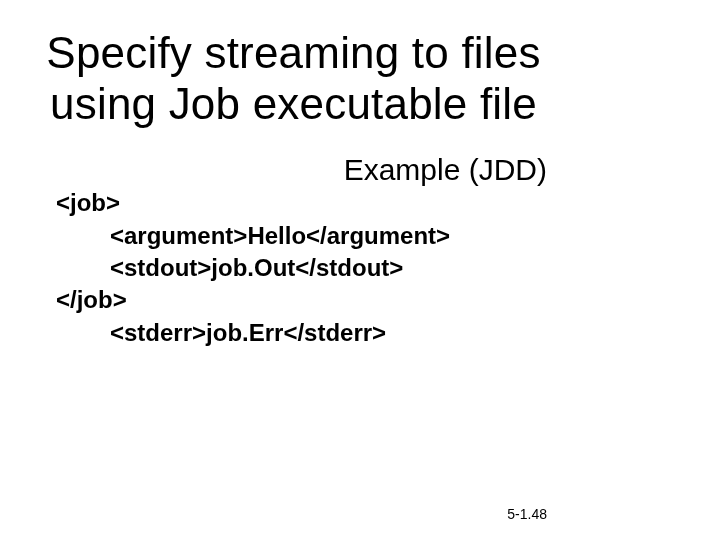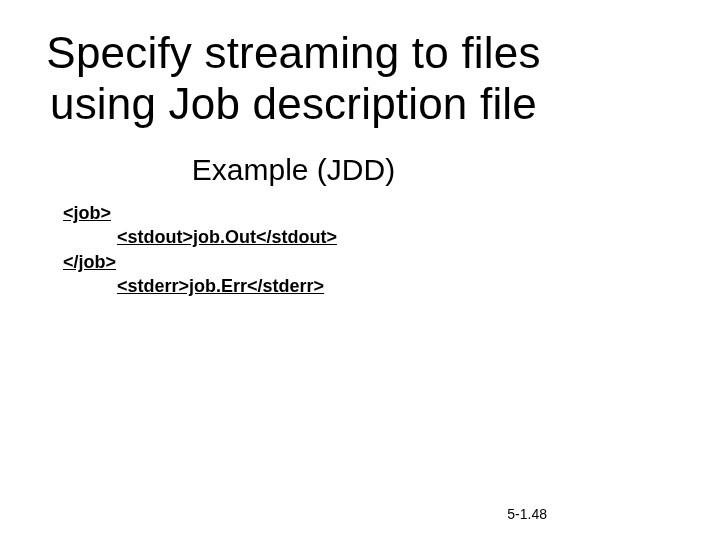--- a/index.html
+++ b/index.html
@@ -23,30 +23,28 @@
     font-size: 44px;
     line-height: 1.15;
     text-align: center;
     margin-top: 8px;
     margin-bottom: 24px;
     font-weight: normal;
     letter-spacing: 0.2px;
   }
   .subtitle {
     font-size: 30px;
-    text-align: center;
-    margin-bottom: 14px;
+    text-align: right;
     font-weight: normal;
   }
   .code-block {
-    font-size: 18px;
+    font-size: 24px;
     line-height: 1.35;
     font-weight: bold;
-    margin-left: 23px;
-    text-decoration: underline;
+    margin-left: 16px;
   }
   .code-line {
     white-space: pre;
   }
   .indent {
     padding-left: 54px;
   }
   .footer {
     position: absolute;
     bottom: 18px;
@@ -55,27 +53,28 @@
     font-weight: normal;
   }
 </style>
 </head>
 <body>
 
 <div class="slide">
 
   <div class="title">
     <span>Specify streaming to files</span><br>
-    <span>using Job description file</span>
+    <span>using Job executable file</span>
   </div>
 
   <div class="subtitle">Example (JDD)</div>
 
   <div class="code-block">
     <div class="code-line">&lt;job&gt;</div>
+    <div class="code-line indent">&lt;argument&gt;Hello&lt;/argument&gt;</div>
     <div class="code-line indent">&lt;stdout&gt;job.Out&lt;/stdout&gt;</div>
     <div class="code-line">&lt;/job&gt;</div>
     <div class="code-line indent">&lt;stderr&gt;job.Err&lt;/stderr&gt;</div>
   </div>
 
   <div class="footer">5-1.48</div>
 
 </div>
 
 </body></html>

